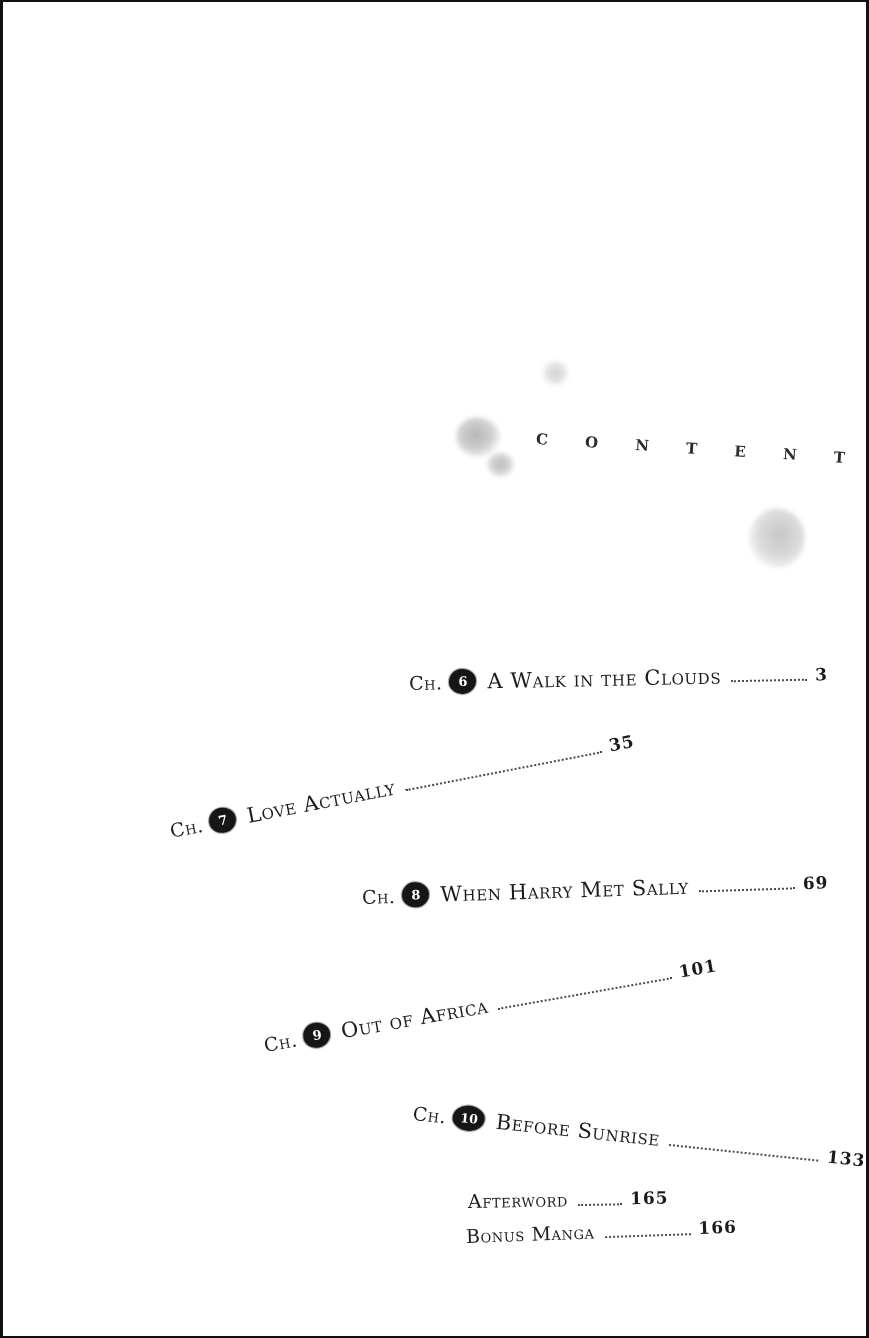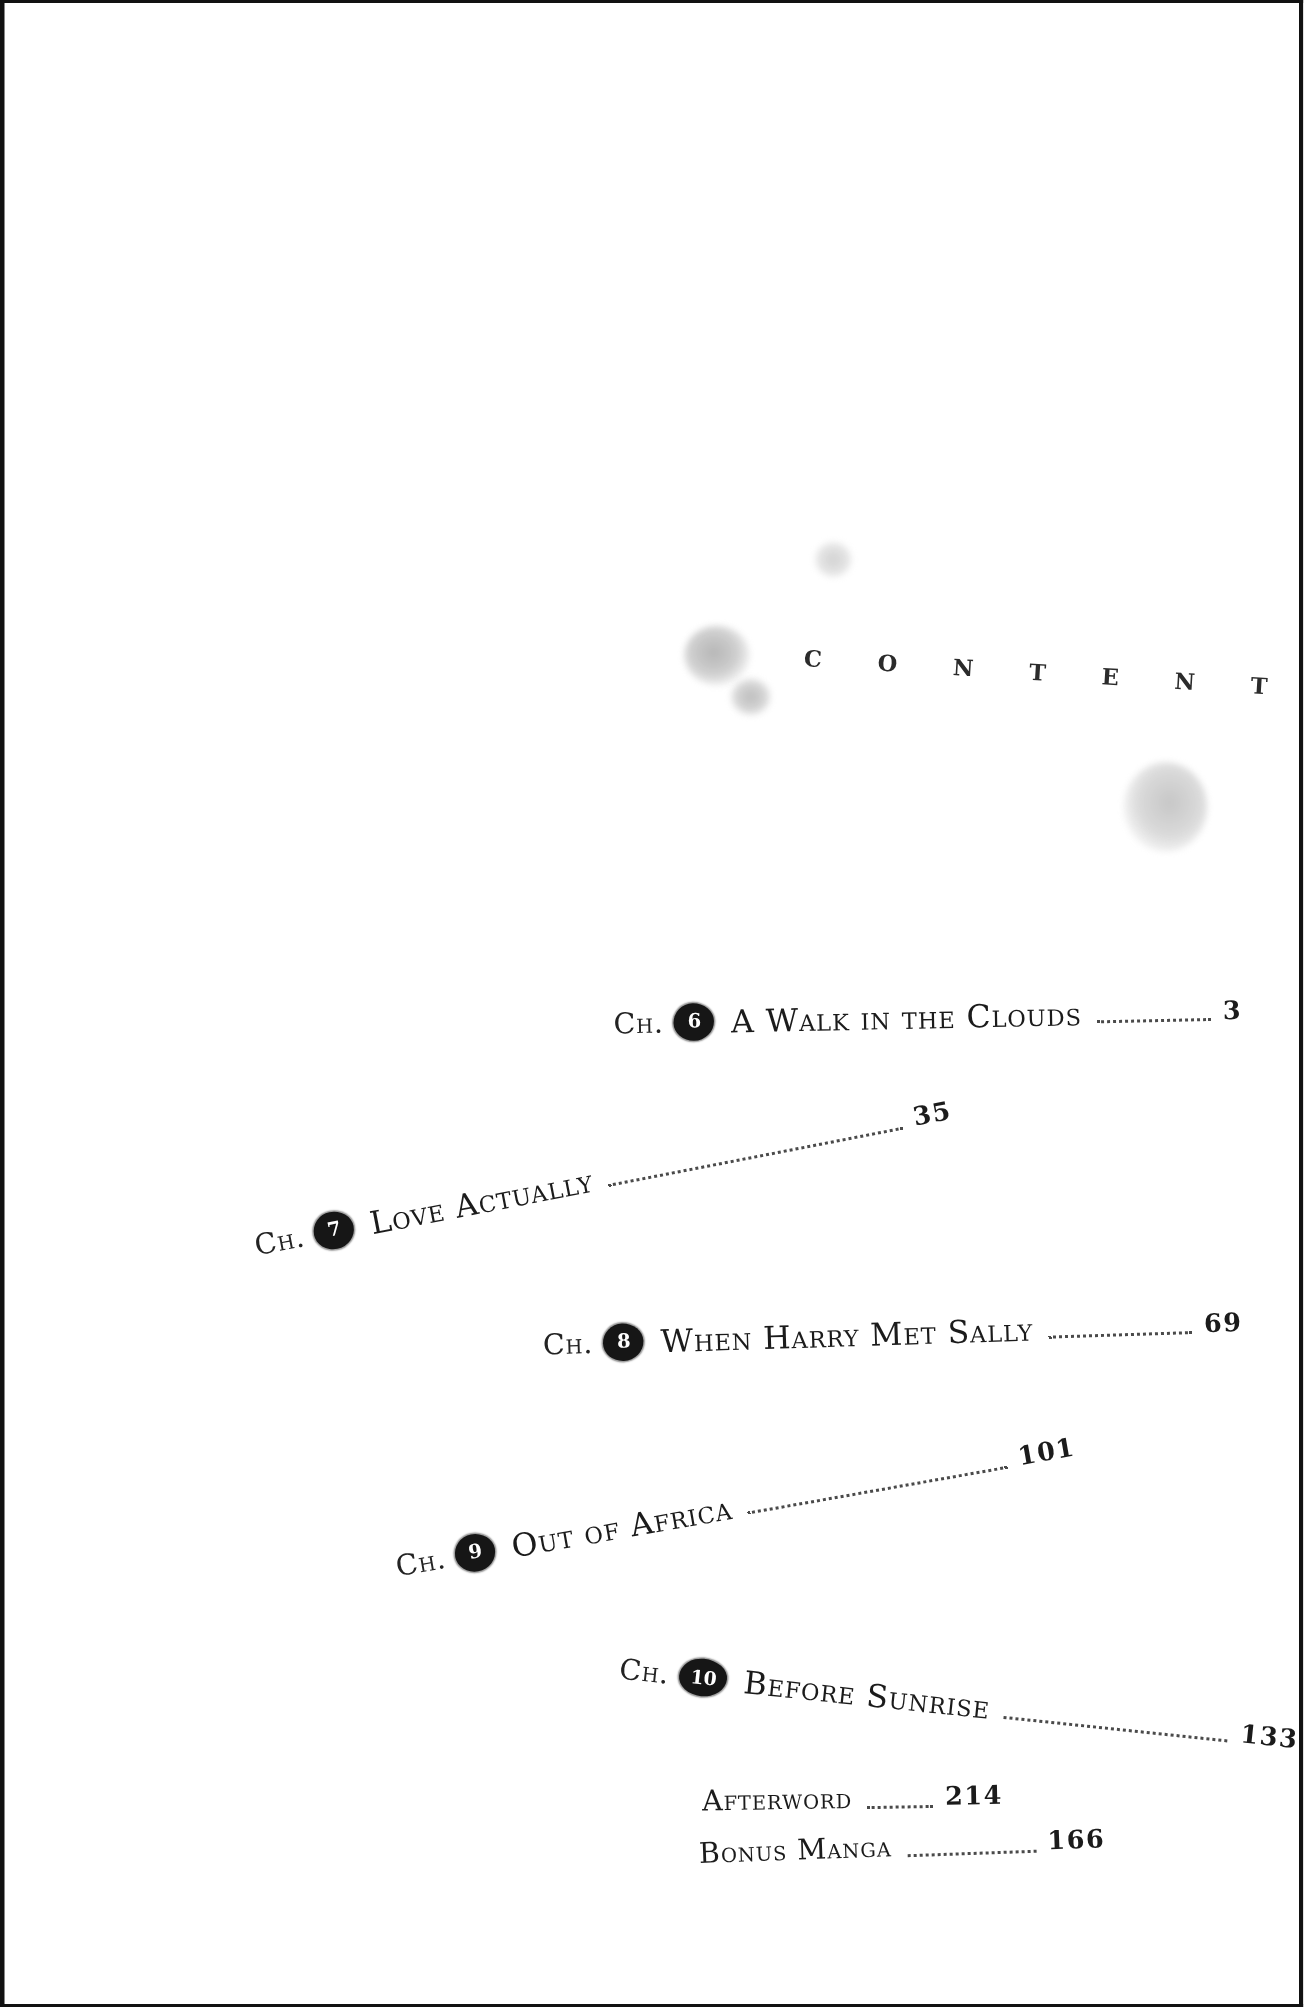--- a/index.html
+++ b/index.html
@@ -234,21 +234,21 @@
     <span class="ch-label">Ch.</span>
     <span class="ch-badge wide">10</span>
     <span class="ch-title">Before Sunrise</span>
     <span class="dots"></span>
     <span class="page-num">133</span>
   </div>
 
   <div class="back-entry" id="back-0">
     <span class="back-title">Afterword</span>
     <span class="dots"></span>
-    <span class="page-num">214</span>
+    <span class="page-num">165</span>
   </div>
 
   <div class="back-entry" id="back-1">
     <span class="back-title">Bonus Manga</span>
     <span class="dots"></span>
     <span class="page-num">166</span>
   </div>
 
 </div>
 

